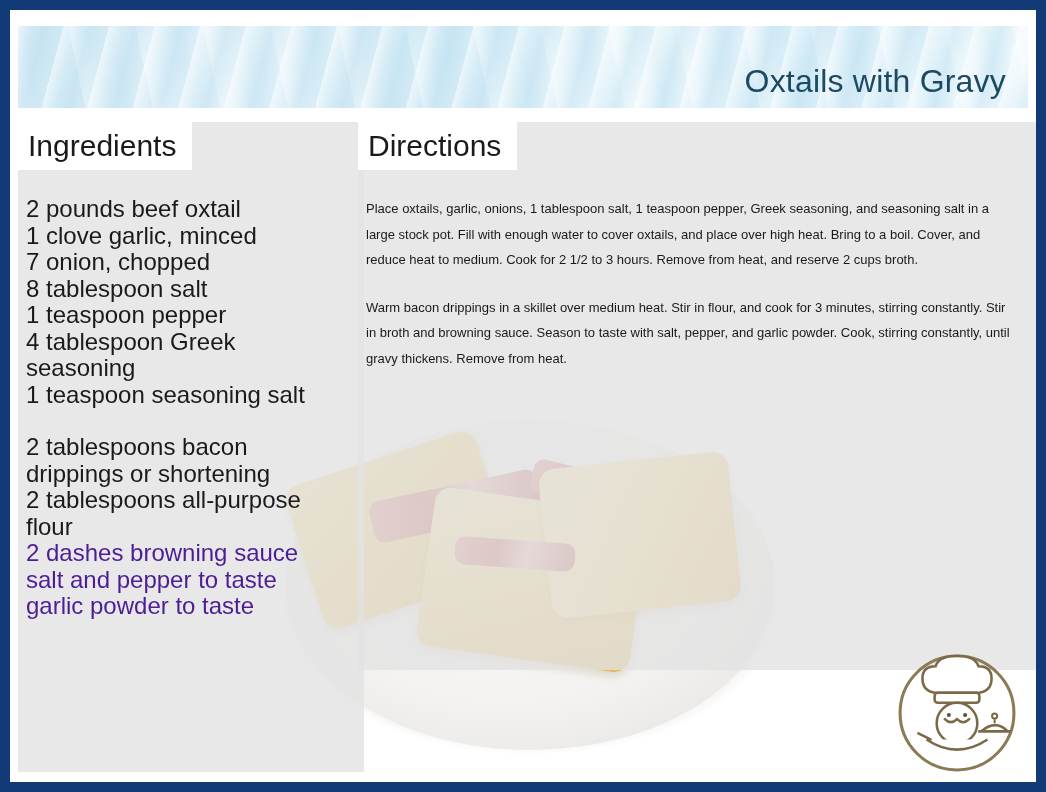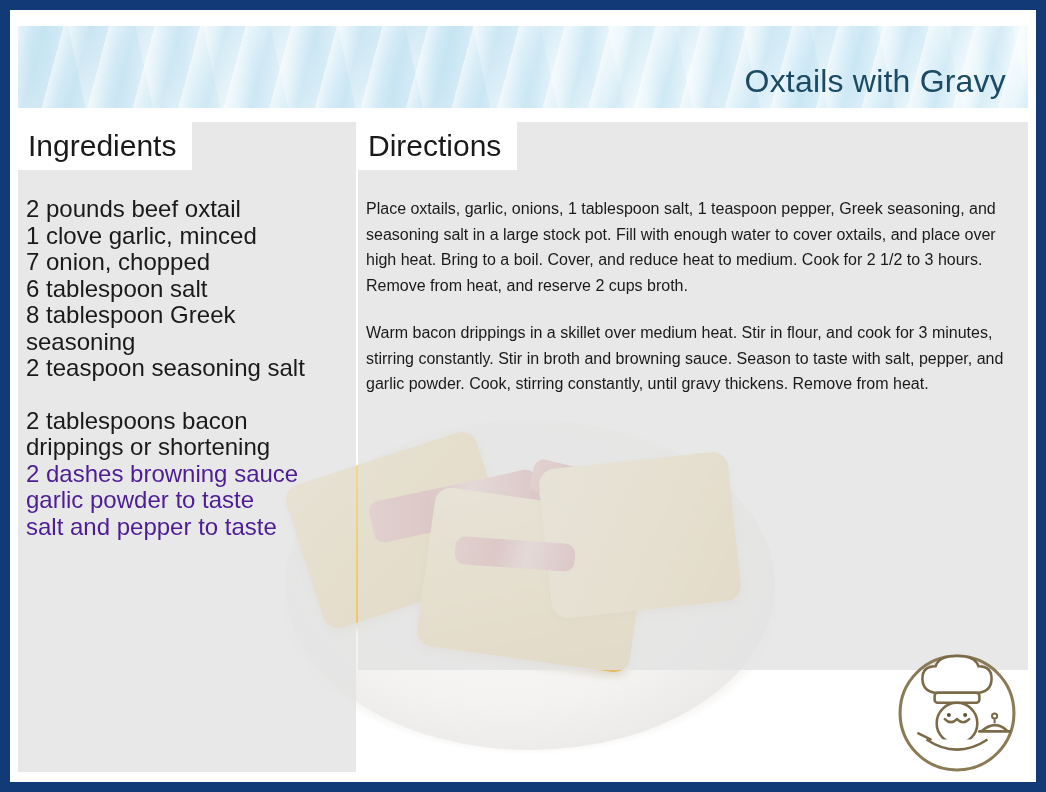--- a/index.html
+++ b/index.html
@@ -118,20 +118,21 @@
     background: linear-gradient(100deg, #d98a82 0%, #c4635c 35%, #e9b5ad 60%, #c0595a 100%);
   }
   .bacon1 { left: 140px; top: 85px; width: 170px; height: 42px; transform: rotate(-12deg); }
   .bacon2 { left: 300px; top: 75px; width: 150px; height: 34px; transform: rotate(14deg); }
   .bacon3 { left: 225px; top: 140px; width: 120px; height: 28px; transform: rotate(4deg); }
 
   
   .panel {
     position: absolute;
     background: rgba(226,226,226,0.80);
+    padding-left: 8px;
   }
   .panel-ingredients {
     left: 18px;
     top: 122px;
     width: 338px;
     height: 650px;
   }
   .panel-directions {
     left: 358px;
     top: 122px;
@@ -164,21 +165,21 @@
   .ing-line {
     font-size: 24px;
     line-height: 26.5px;
     color: #1a1a1a;
     white-space: pre-wrap;
   }
   .ing-line.muted { color: #4c1d95; }
   .ing-gap { height: 26px; }
 
   .dir-para {
-    font-size: 16px;
+    font-size: 13px;
     line-height: 25.5px;
     color: #1a1a1a;
     margin: 0 0 22px 0;
     padding-right: 6px;
   }
 
   
   .chef {
     position: absolute;
     right: 28px;
@@ -210,28 +211,30 @@
   </div>
 
   <div class="panel panel-ingredients">
     <div class="panel-head">
       <span class="panel-head-text">Ingredients</span>
     </div>
     <div class="panel-body">
       <div class="ing-line">2 pounds beef oxtail</div>
       <div class="ing-line">1 clove garlic, minced</div>
       <div class="ing-line">7 onion, chopped</div>
-      <div class="ing-line">6 tablespoon salt</div>
-      <div class="ing-line">8 tablespoon Greek seasoning</div>
-      <div class="ing-line">2 teaspoon seasoning salt</div>
+      <div class="ing-line">8 tablespoon salt</div>
+      <div class="ing-line">1 teaspoon pepper</div>
+      <div class="ing-line">4 tablespoon Greek seasoning</div>
+      <div class="ing-line">1 teaspoon seasoning salt</div>
       <div class="ing-gap"></div>
       <div class="ing-line">2 tablespoons bacon drippings or shortening</div>
+      <div class="ing-line">2 tablespoons all-purpose flour</div>
       <div class="ing-line muted">2 dashes browning sauce</div>
+      <div class="ing-line muted">salt and pepper to taste</div>
       <div class="ing-line muted">garlic powder to taste</div>
-      <div class="ing-line muted">salt and pepper to taste</div>
     </div>
   </div>
 
   <div class="panel panel-directions">
     <div class="panel-head">
       <span class="panel-head-text">Directions</span>
     </div>
     <div class="panel-body">
       <p class="dir-para">Place oxtails, garlic, onions, 1 tablespoon salt, 1 teaspoon pepper, Greek seasoning, and seasoning salt in a large stock pot. Fill with enough water to cover oxtails, and place over high heat. Bring to a boil. Cover, and reduce heat to medium. Cook for 2 1/2 to 3 hours. Remove from heat, and reserve 2 cups broth.</p>
       <p class="dir-para">Warm bacon drippings in a skillet over medium heat. Stir in flour, and cook for 3 minutes, stirring constantly. Stir in broth and browning sauce. Season to taste with salt, pepper, and garlic powder. Cook, stirring constantly, until gravy thickens. Remove from heat.</p>

